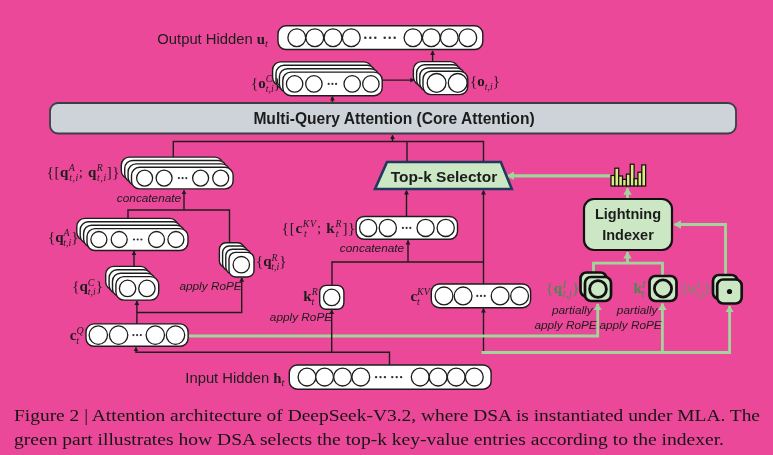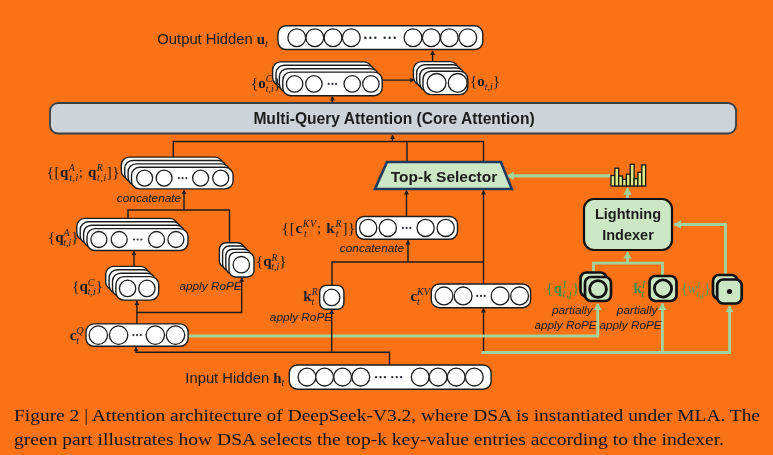--- a/index.html
+++ b/index.html
@@ -1,16 +1,16 @@
 <!DOCTYPE html>
 <html><head>
 <meta charset="utf-8">
 <style>
 html,body { margin:0; padding:0; background:#ffffff; }
-#fig { position:relative; width:773px; height:455px; background:#f97316; overflow:hidden; }
+#fig { position:relative; width:773px; height:455px; background:#ec4899; overflow:hidden; }
 </style>
 </head>
 <body>
 <div id="fig">
 <svg width="773" height="455" viewBox="0 0 773 455">
 <defs>
 <marker id="ab" markerUnits="userSpaceOnUse" markerWidth="6" markerHeight="6" refX="3.9" refY="2.75" orient="auto">
   <path d="M0,0.3 L4.4,2.75 L0,5.2 z" fill="#1c1c1c"></path>
 </marker>
 <marker id="ag" markerUnits="userSpaceOnUse" markerWidth="9" markerHeight="9" refX="6.4" refY="4.5" orient="auto">

